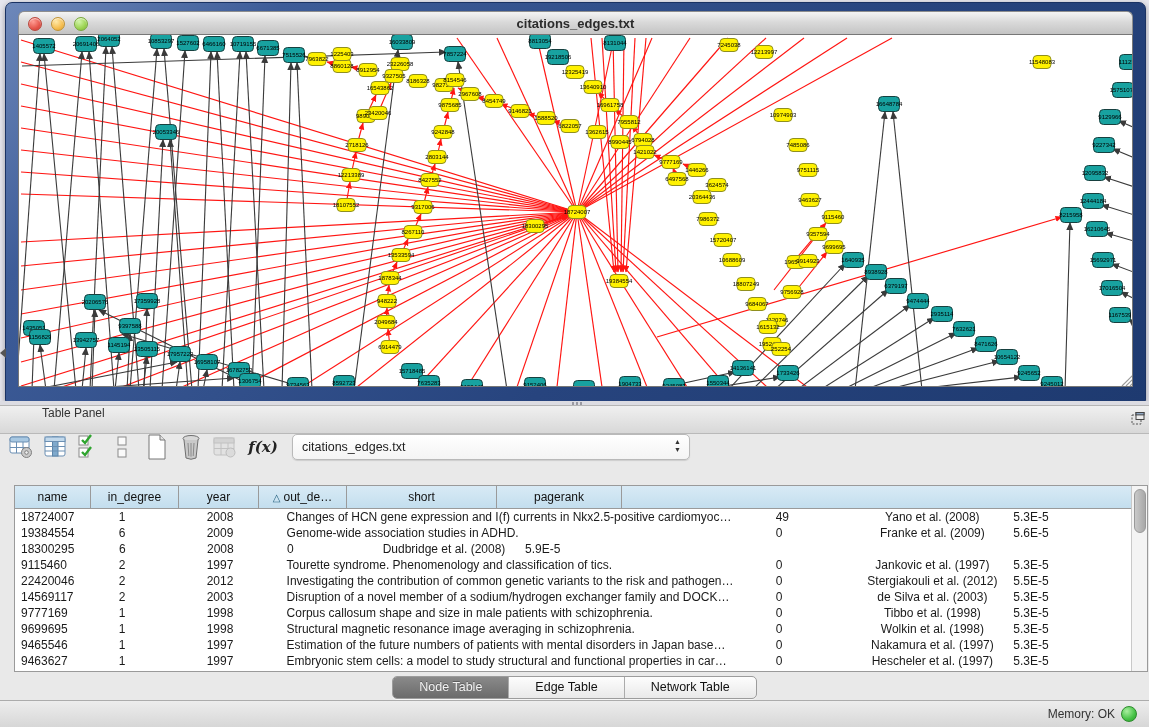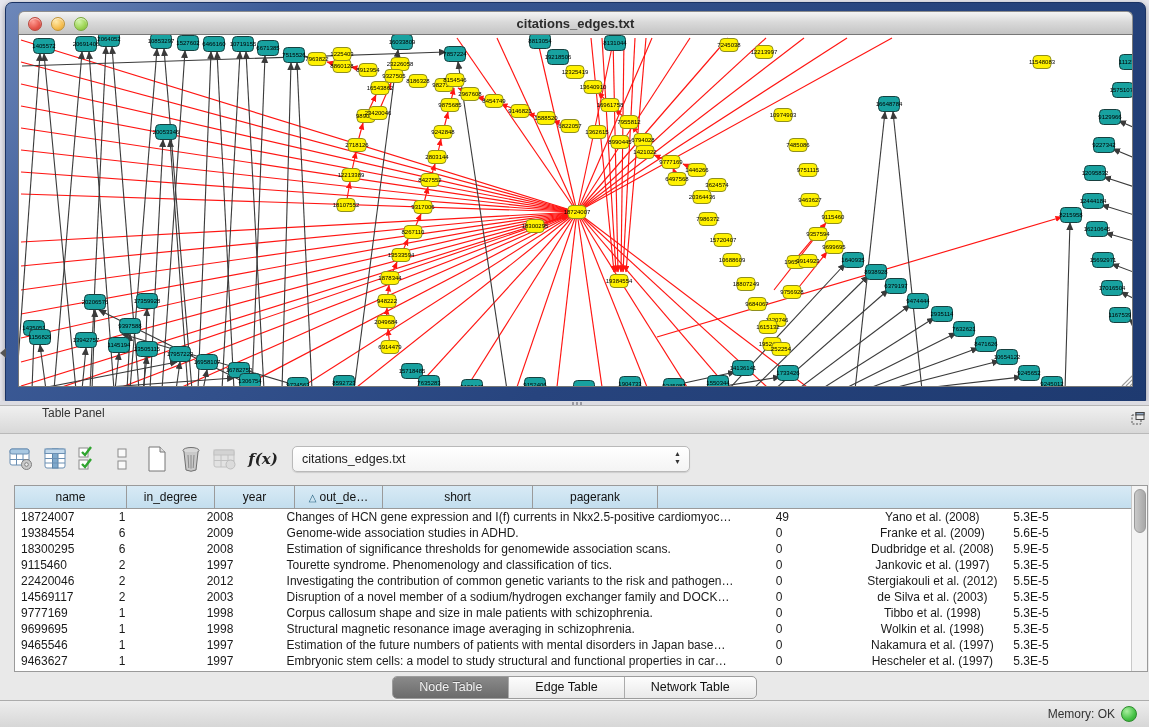--- a/index.html
+++ b/index.html
@@ -24,21 +24,21 @@
   #splitter .grip{position:absolute;left:572px;top:1px;width:10px;height:3px;background:repeating-linear-gradient(90deg,#9A9AA2 0 2px,transparent 2px 4px);}
   #edge-arrow-left{position:absolute;left:0px;top:348px;width:0;height:0;border-top:5px solid transparent;border-bottom:5px solid transparent;border-right:6px solid #555;}
   
   #table-panel{position:absolute;left:0;top:405px;width:1149px;height:295px;background:#E9E9E9;border-top:1px solid #B5B5B5;}
   #panel-header{position:absolute;left:0;top:0;width:100%;height:27px;background:linear-gradient(#F0F0F0,#D8D8D8);border-bottom:1px solid #B9B9B9;display:flex;padding-left:32px;}
   #panel-title{margin-left:10px;font-size:12px;color:#333;}
   #panel-header .hdr-btn{position:absolute;top:5px;width:16px;height:16px;color:#444;cursor:default;}
   #float-btn{right:34px;}
   #close-btn{right:12px;font-size:14px;font-weight:bold;line-height:16px;text-align:center;}
   
-  #toolbar{position:absolute;left:0;top:28px;width:100%;height:50px;display:flex;align-items:center;}
+  #toolbar{position:absolute;left:0;top:28px;width:100%;height:50px;display:flex;align-items:flex-start;}
   .tb-icon{width:26px;height:26px;margin-left:8px;display:flex;align-items:center;justify-content:center;}
   .tb-icon svg{display:block;}
   #fx-icon{font-family:"DejaVu Serif",serif;font-style:italic;font-weight:bold;font-size:15px;color:#222;margin-left:12px;}
   #network-combo{margin-left:16px;width:396px;height:24px;background:linear-gradient(#FFFFFF,#F4F4F4);border:1px solid #B9B9B9;border-radius:5px;box-shadow:0 1px 1px rgba(0,0,0,.12);display:flex;align-items:center;position:relative;}
   #combo-value{margin-left:9px;font-size:12.5px;color:#222;}
   #combo-stepper{position:absolute;right:8px;top:3px;font-size:7px;line-height:8px;color:#333;text-align:center;}
   
   #table-wrap{position:absolute;left:14px;top:79px;width:1134px;height:187px;border:1px solid #9A9A9A;background:#fff;box-sizing:border-box;}
   #grid{position:absolute;left:0;top:0;width:1117px;}
   .hrow{display:flex;height:22px;background:linear-gradient(#D8EAF5,#C3DEEE);border-bottom:1px solid #9A9A9A;}
@@ -837,21 +837,21 @@
     <span id="fx-icon" class="tb-icon">f(x)</span>
     <div id="network-combo">
       <span id="combo-value">citations_edges.txt</span>
       <span id="combo-stepper">▲<br>▼</span>
     </div>
   </div>
 
   <div id="table-wrap">
     <div id="grid">
         <div class="hrow">
-          <div class="hcell" style="width: 112px;">
+          <div class="hcell" style="width: 76px;">
             <span>name</span>
           </div>
           <div class="hcell" style="width: 88px;">
             <span>in_degree</span>
           </div>
           <div class="hcell" style="width: 80px;">
             <span>year</span>
           </div>
           <div class="hcell" style="width: 88px;">
             <span class="sort">△</span>
@@ -879,21 +879,20 @@
           <div class="bcell" style="width: 80px;">2009</div>
           <div class="bcell" style="width: 490px;">Genome-wide association studies in ADHD.</div>
           <div class="bcell" style="width: 88px;">0</div>
           <div class="bcell center" style="width: 150px;">Franke et al. (2009)</div>
           <div class="bcell" style="width: 125px;">5.6E-5</div>
         </div>
         <div class="brow">
           <div class="bcell" style="width: 98px;">18300295</div>
           <div class="bcell" style="width: 88px;">6</div>
           <div class="bcell" style="width: 80px;">2008</div>
-          <div class="bcell" style="width: 490px;">Estimation of significance thresholds for genomewide association scans.</div>
           <div class="bcell" style="width: 88px;">0</div>
           <div class="bcell center" style="width: 150px;">Dudbridge et al. (2008)</div>
           <div class="bcell" style="width: 125px;">5.9E-5</div>
         </div>
         <div class="brow">
           <div class="bcell" style="width: 98px;">9115460</div>
           <div class="bcell" style="width: 88px;">2</div>
           <div class="bcell" style="width: 80px;">1997</div>
           <div class="bcell" style="width: 490px;">Tourette syndrome. Phenomenology and classification of tics.</div>
           <div class="bcell" style="width: 88px;">0</div>

